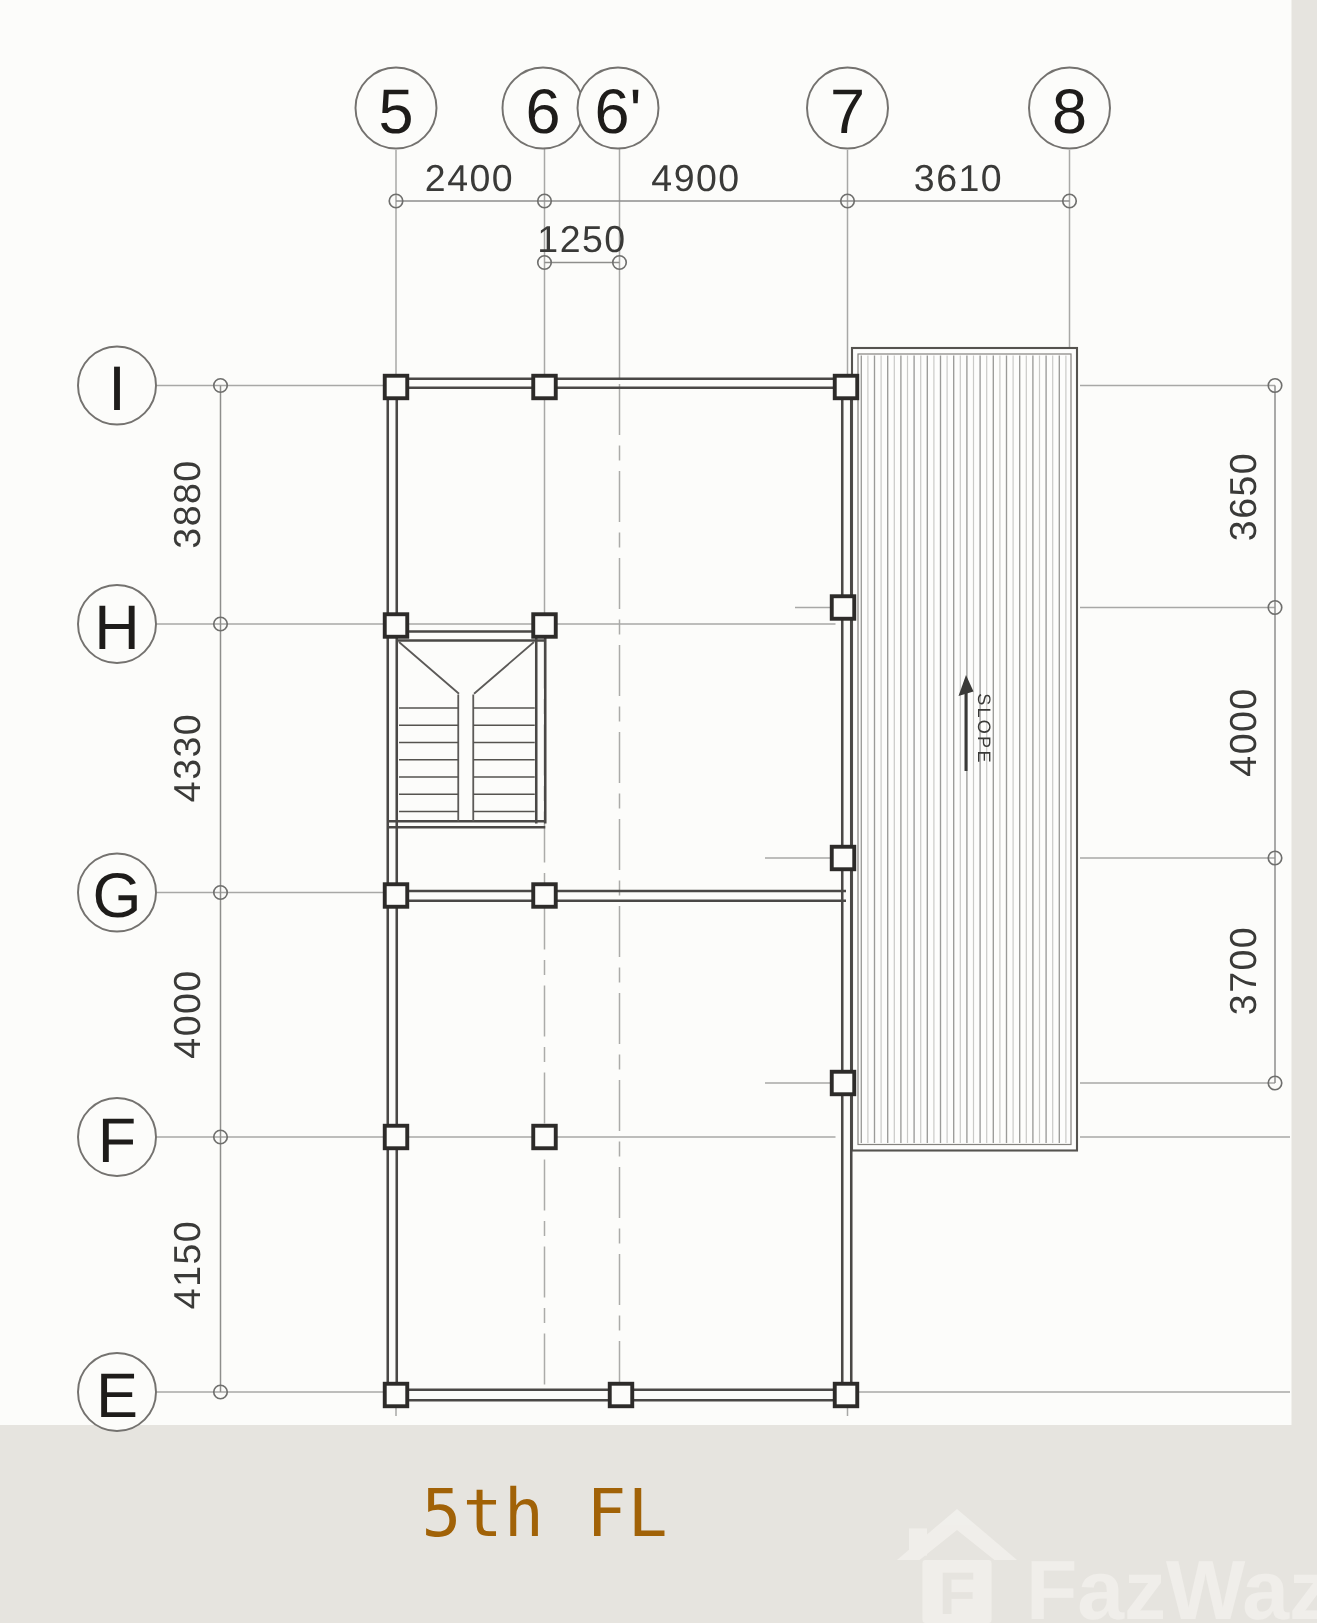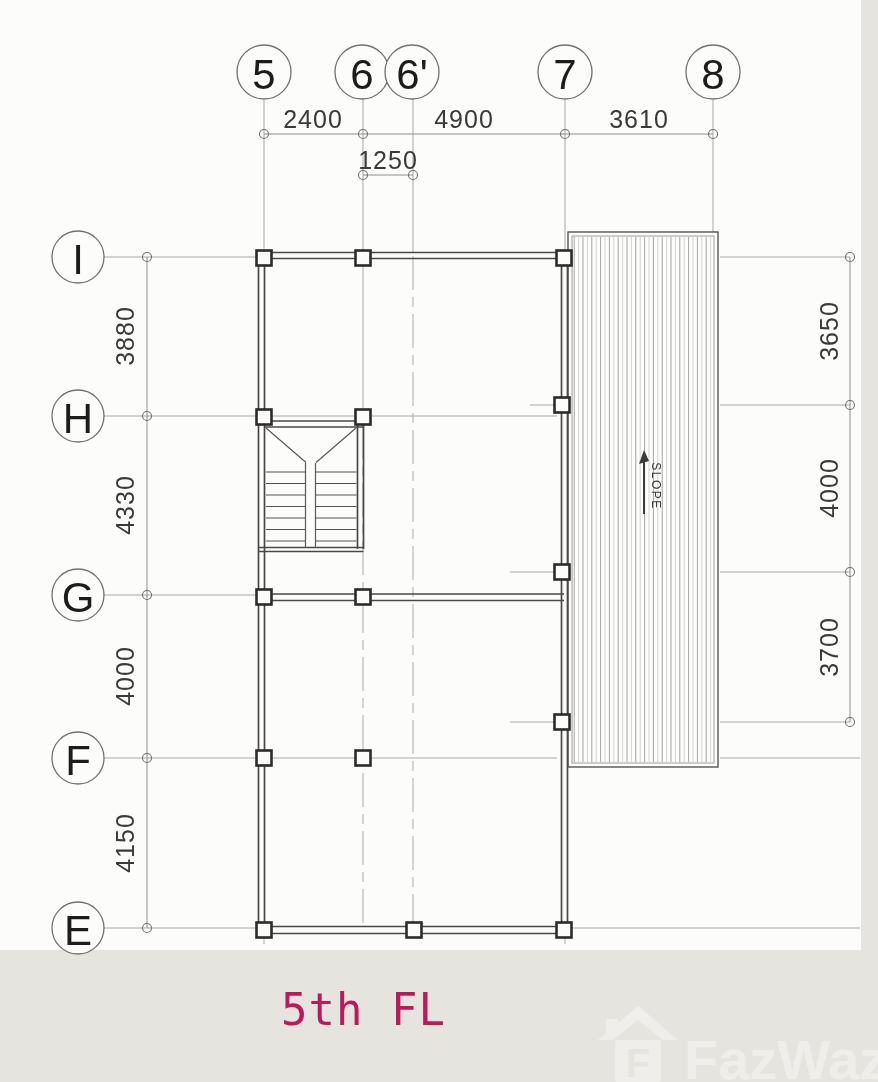--- a/index.html
+++ b/index.html
@@ -31,21 +31,21 @@
   .roof-inner{fill:none;stroke:#85837f;stroke-width:0.8}
   .arrow{stroke:#3a3a38;stroke-width:2;fill:none}
   .wm-shape{fill:#f3f1ed}
   .wm-cut{font-family:"Liberation Sans",sans-serif;font-weight:bold;font-size:40px;
           fill:#e6e4df;text-anchor:middle;dominant-baseline:central}
   .wm-text{font-family:"Liberation Sans",sans-serif;font-weight:800;font-size:56px;
            fill:#f3f1ed;letter-spacing:0px}
   .floor-title{
     position:absolute;left:281px;top:986px;
     font-family:"DejaVu Sans Mono",monospace;
-    font-size:44px;line-height:1.1;color:#be185d;letter-spacing:1px;
+    font-size:44px;line-height:1.1;color:#a16207;letter-spacing:1px;
     white-space:pre;
   }
 </style>
 </head>
 <body>
 
 <svg width="878" height="1082" viewBox="0 0 878 1082">
 
   <rect x="0" y="0" width="861" height="950" fill="#fcfcfa"></rect>
 

